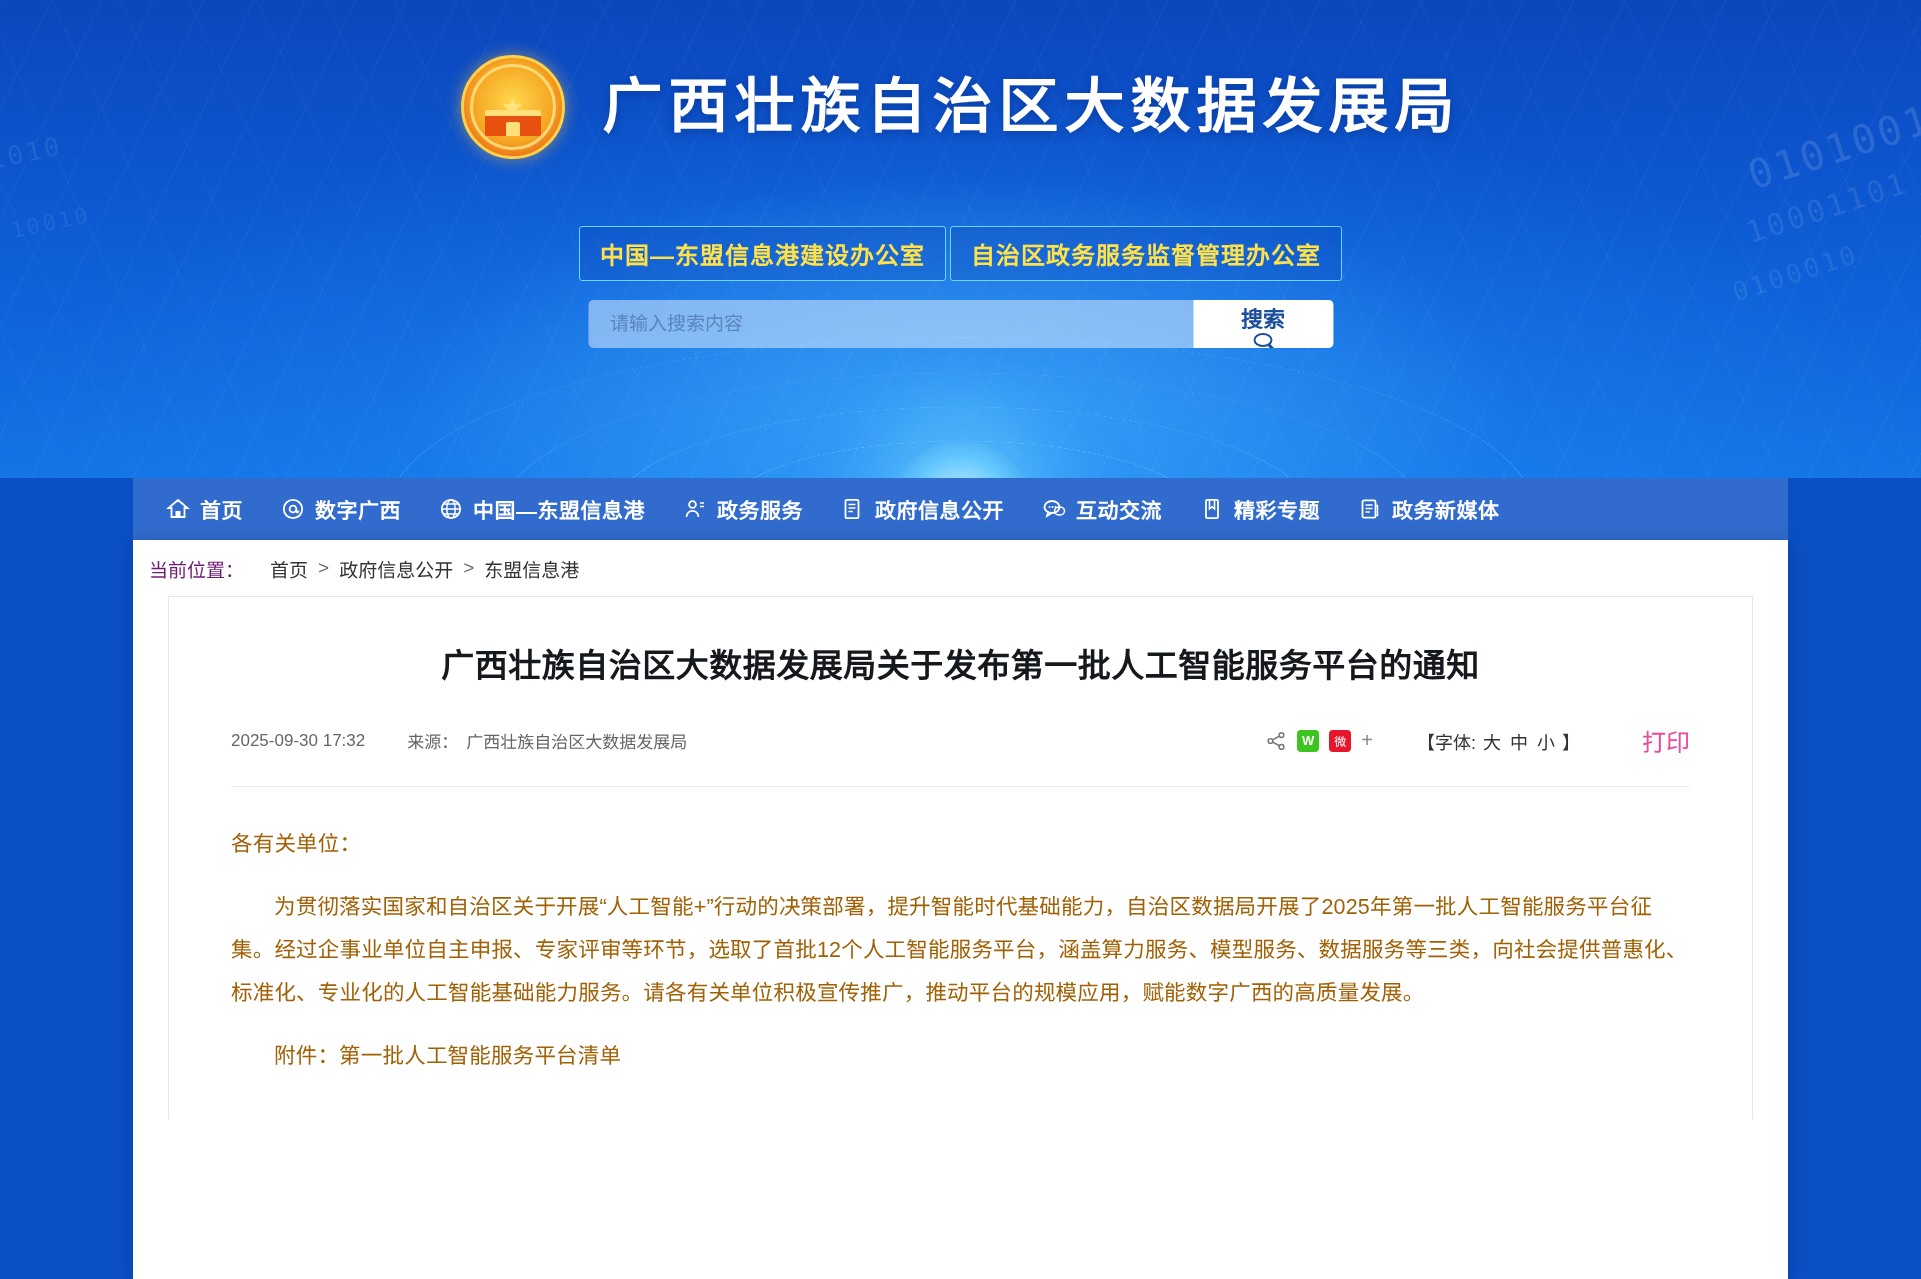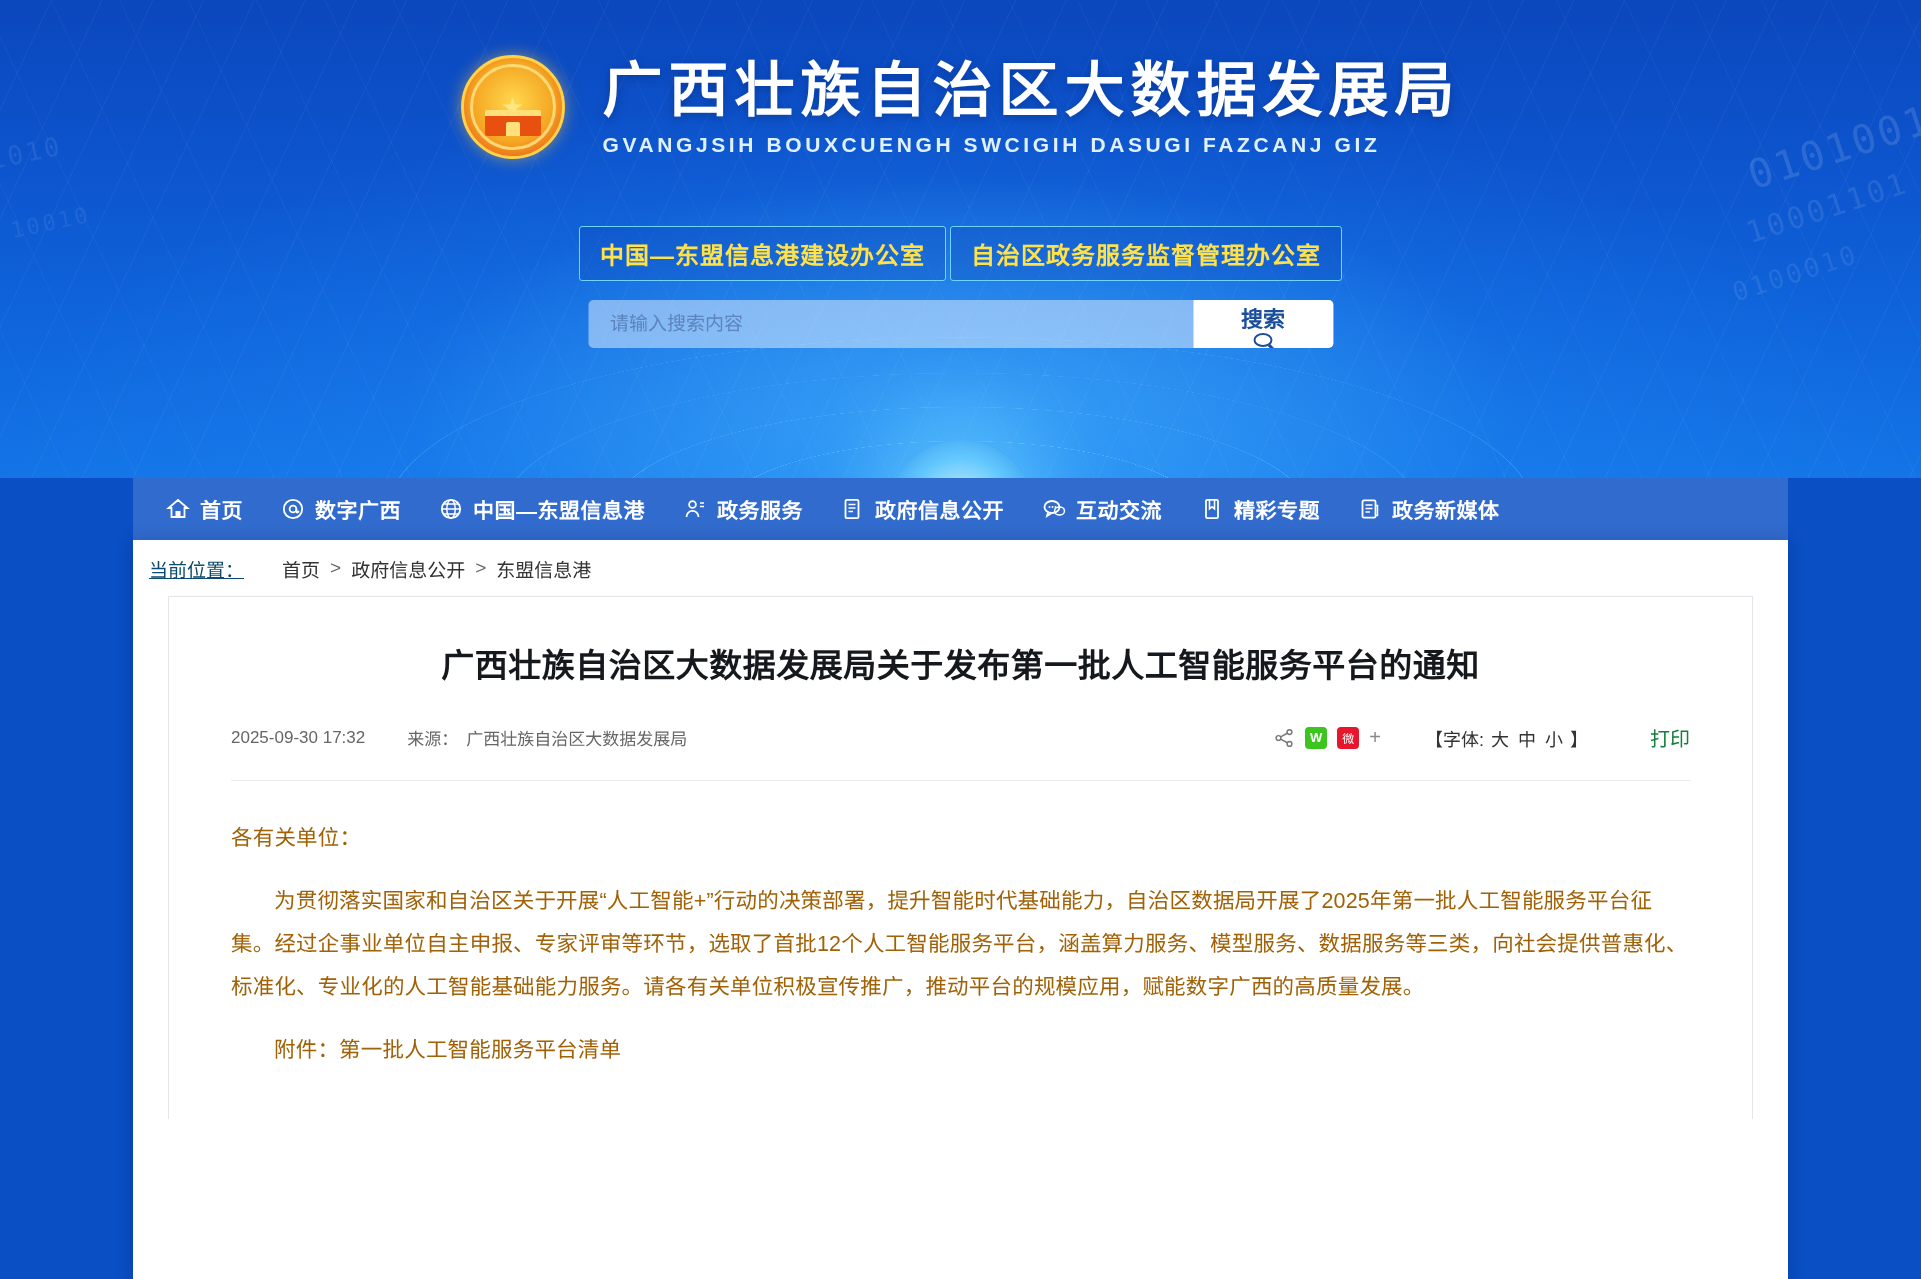--- a/index.html
+++ b/index.html
@@ -201,21 +201,21 @@
     width: 1655px; height: 739px;
     background: #ffffff;
     box-shadow: 0 2px 16px rgba(0,20,70,0.25);
   }
   .breadcrumb {
     height: 56px; display: flex; align-items: center;
     padding-left: 16px;
     font-size: 19px; color: #333;
     gap: 10px;
   }
-  .breadcrumb .label { color: #0c4a6e; margin-right: 28px; text-decoration: underline; }
+  .breadcrumb .label { color: #701a75; margin-right: 16px; }
   .breadcrumb a { color: #333; text-decoration: none; cursor: pointer; }
   .breadcrumb .sep { color: #666; }
 
   .article {
     margin: 0 auto;
     width: 1585px;
     border: 1px solid #e2e6ea;
     border-bottom: none;
     height: 523px;
     padding: 0 62px;
@@ -241,21 +241,21 @@
   .meta .spacer { flex: 1; }
   .share { display: flex; align-items: center; gap: 10px; margin-right: 44px; }
   .share-ico { width: 22px; height: 22px; display: inline-block; cursor: pointer; }
   .share-wx { background: #3cc51f; border-radius: 4px; position: relative; }
   .share-wx:after { content: "W"; position: absolute; inset: 0; color: #fff; font-size: 13px; font-weight: 700; display: flex; align-items: center; justify-content: center; }
   .share-wb { background: #e6162d; border-radius: 4px; position: relative; }
   .share-wb:after { content: "微"; position: absolute; inset: 0; color: #fff; font-size: 12px; display: flex; align-items: center; justify-content: center; }
   .share-plus { color: #888; font-size: 20px; cursor: pointer; }
   .fontsize { color: #333; font-size: 18px; margin-right: 62px; white-space: nowrap; }
   .fontsize b { font-weight: 400; cursor: pointer; padding: 0 2px; }
-  .print { color: #15803d; font-size: 20px; cursor: pointer; }
+  .print { color: #ec4899; font-size: 24px; cursor: pointer; }
 
   .body-text {
     margin-top: 36px;
     font-size: 21.5px;
     line-height: 2.0;
     color: #a16207;
     letter-spacing: 0.2px;
   }
   .body-text p { margin: 0 0 20px 0; }
   .indent { text-indent: 2em; }
@@ -281,21 +281,20 @@
   </div>
 
   <div class="emblem-row">
     <div class="emblem">
       <div class="wheat"></div>
       <div class="star">★</div>
       <div class="gate"></div>
     </div>
     <div class="titles">
       <div class="site-title">广西壮族自治区大数据发展局</div>
-      <div class="site-subtitle">GVANGJSIH BOUXCUENGH SWCIGIH DASUGI FAZCANJ GIZ</div>
     </div>
   </div>
 
   <div class="office-row">
     <div class="office-btn">中国—东盟信息港建设办公室</div>
     <div class="office-btn">自治区政务服务监督管理办公室</div>
   </div>
 
   <div class="search-wrap">
     <input class="search-input" type="text" placeholder="请输入搜索内容" style="">

